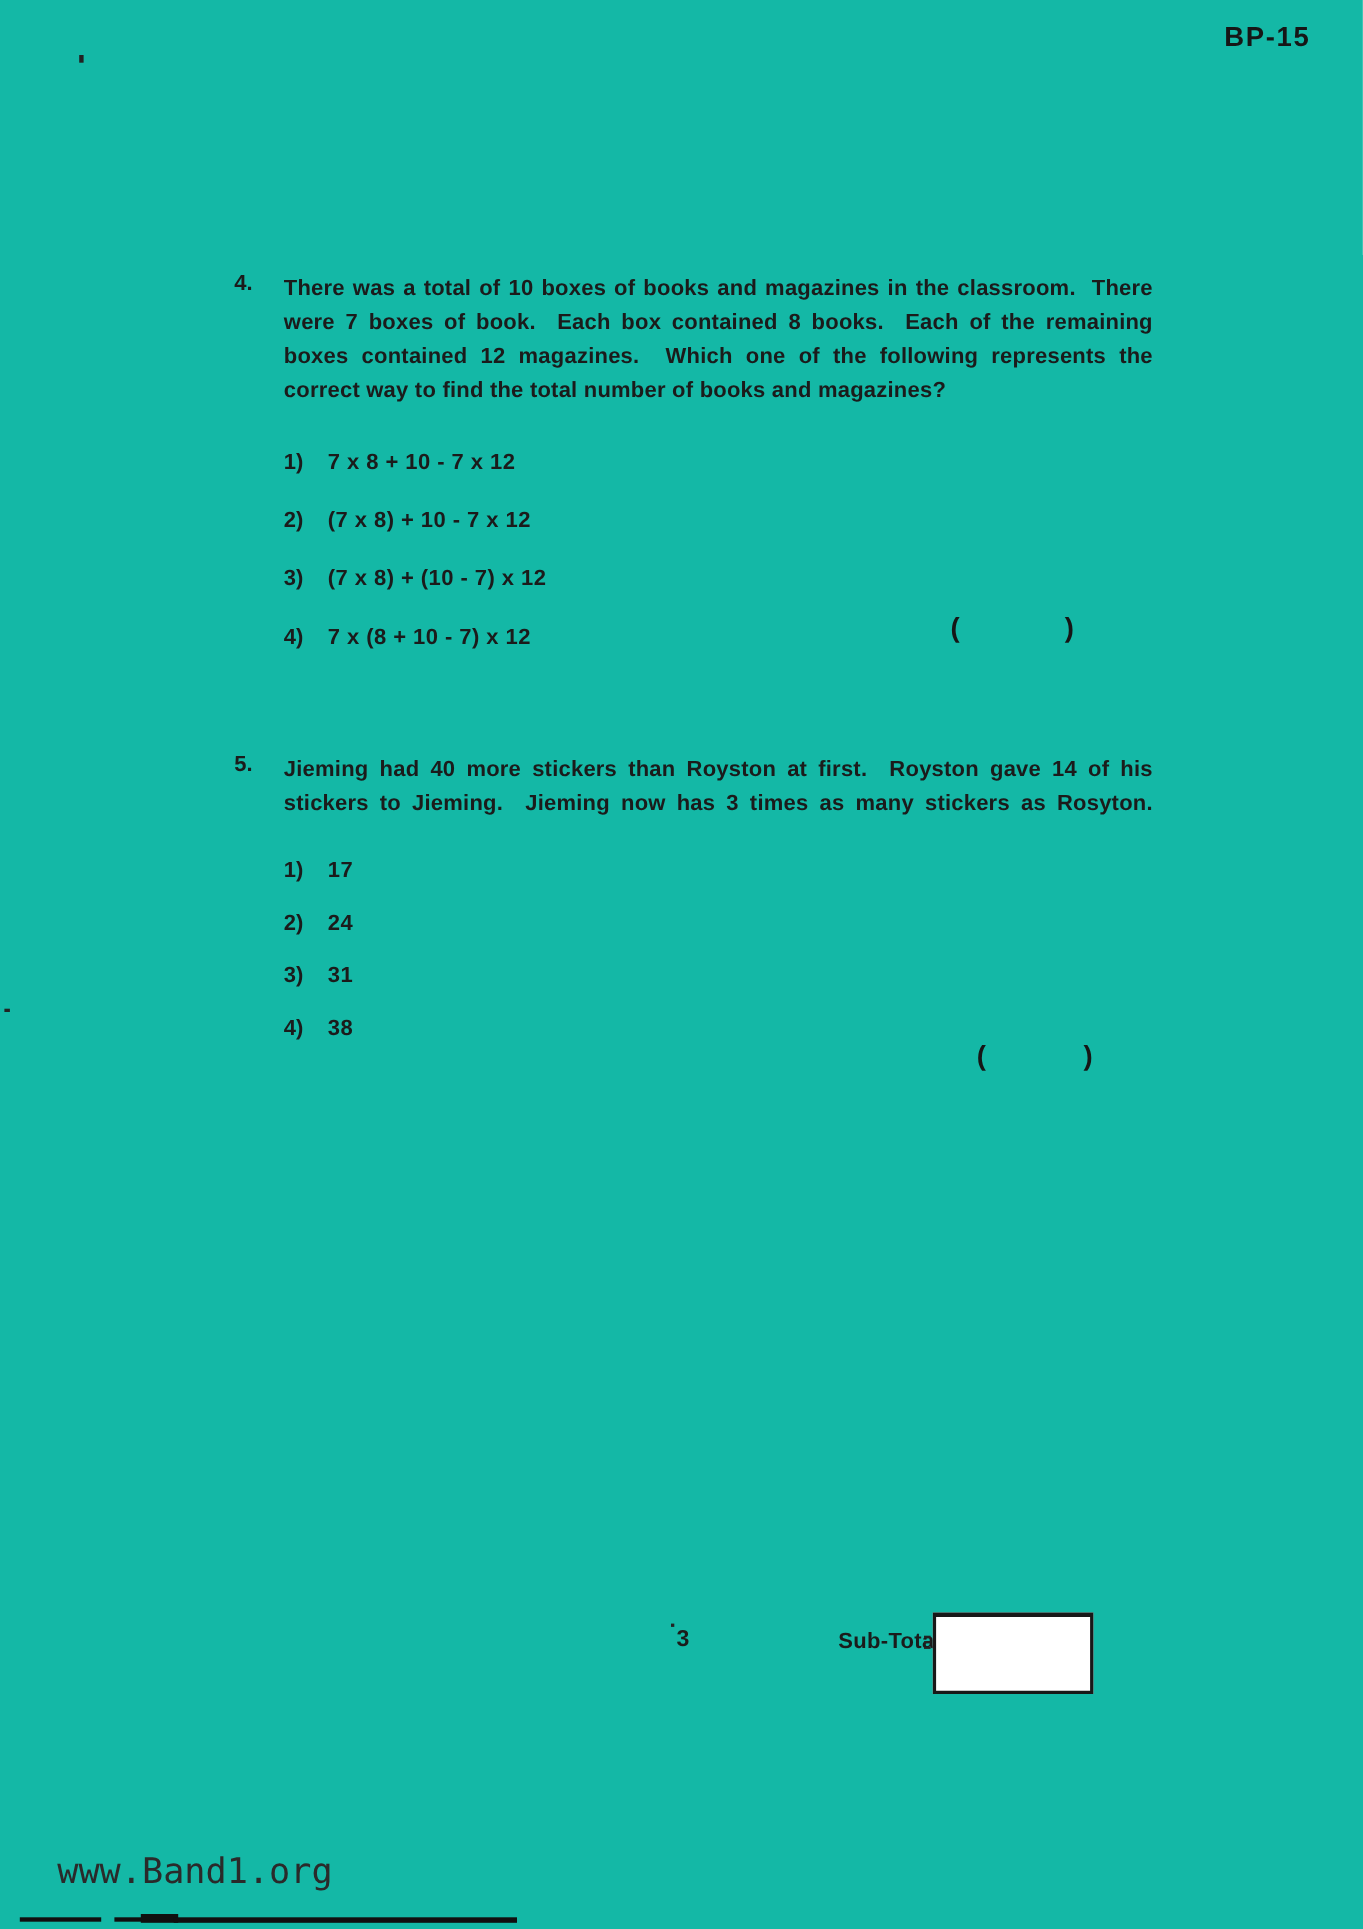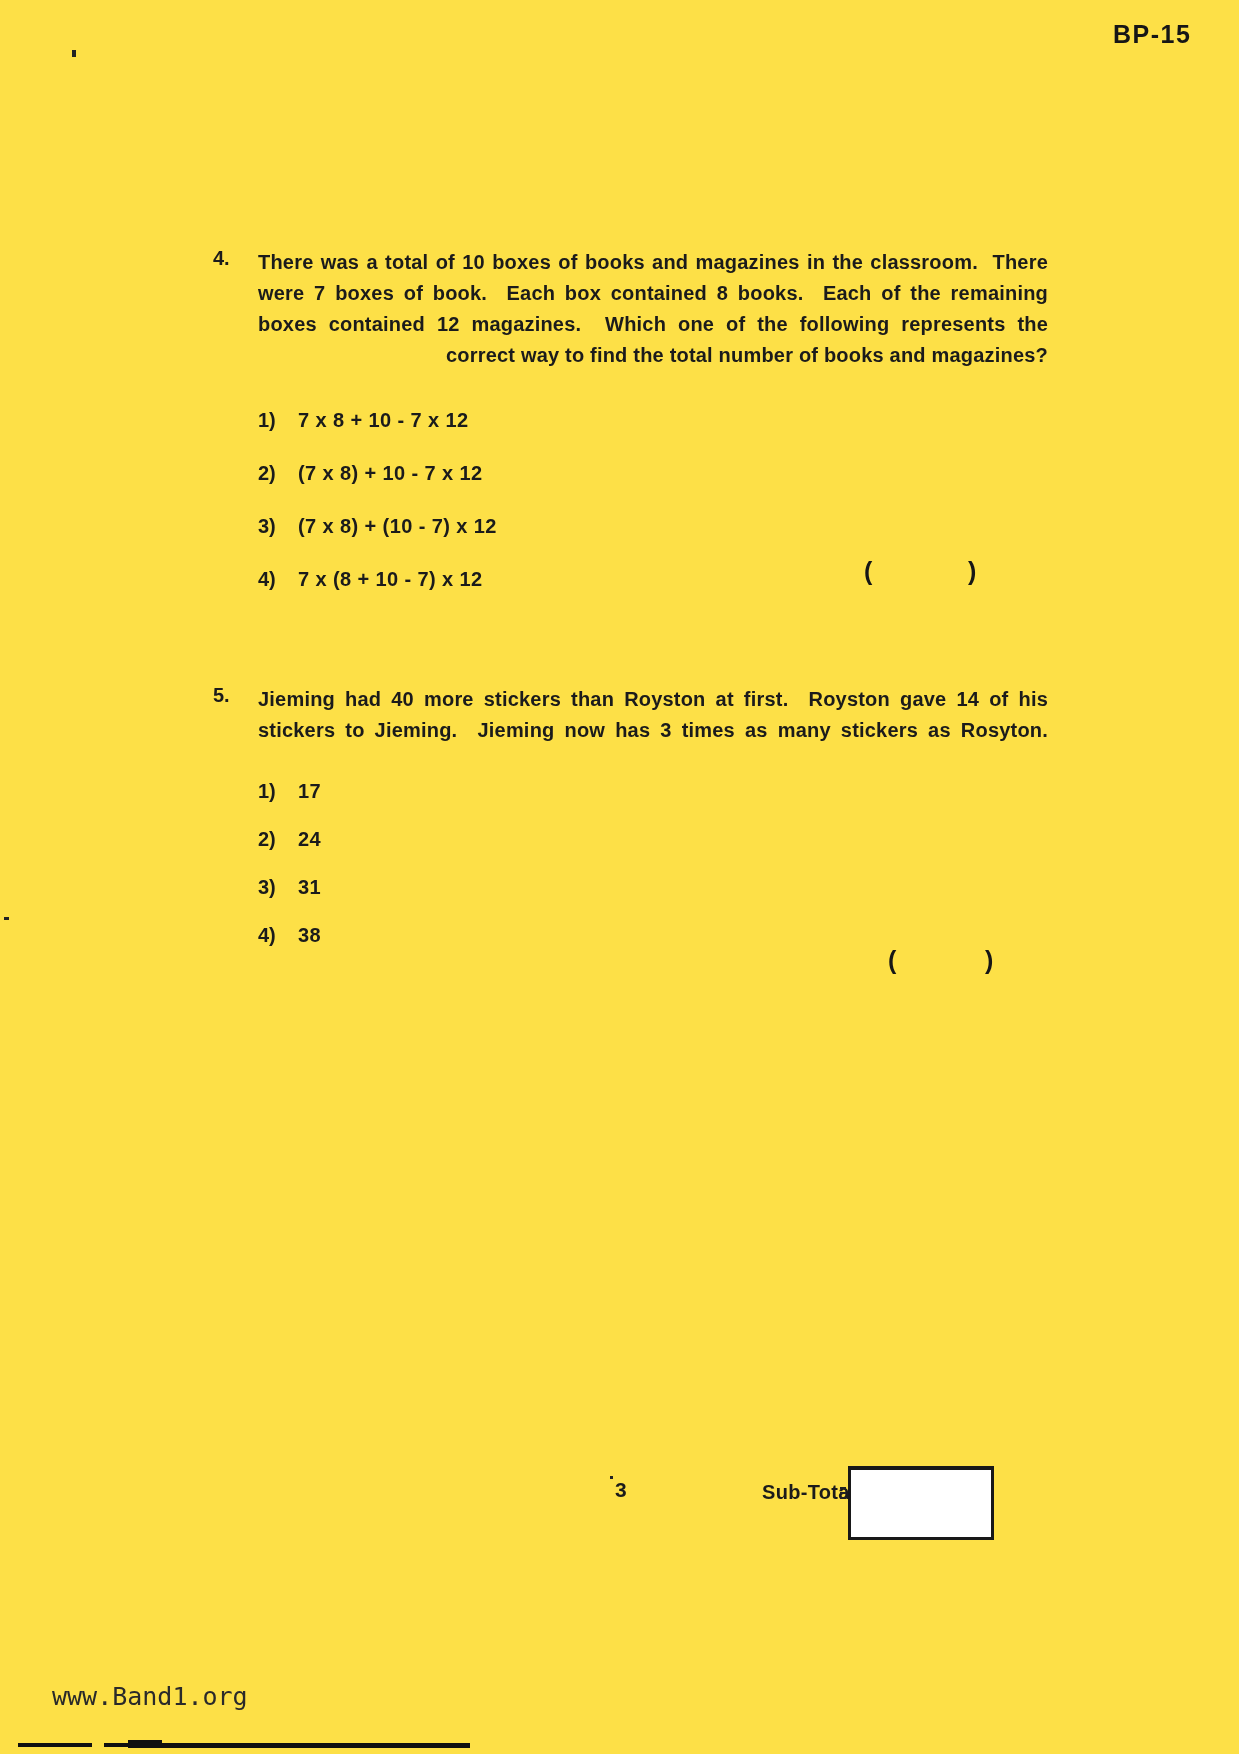--- a/index.html
+++ b/index.html
@@ -1,32 +1,31 @@
 <!DOCTYPE html>
 <html><head>
 <meta charset="utf-8">
 <style>
   html,body{margin:0;padding:0;background:#ffffff;}
   .page{
-    position:relative;width:1239px;height:1754px;background:#fde047;
+    position:relative;width:1239px;height:1754px;background:#14b8a6;
     font-family:"Liberation Sans",sans-serif;color:#1b1b1b;overflow:hidden;
   }
   .header-code{
     position:absolute;left:1113px;top:20px;font-size:25px;font-weight:600;
     letter-spacing:1.5px;color:#161616;
   }
   .question{position:absolute;left:213px;display:flex;}
   #q4{top:247px;}
   #q5{top:684px;}
   .qnum{width:45px;font-size:20px;font-weight:600;flex:none;}
   .qbody{width:790px;}
   .qline{
     font-size:20px;line-height:31px;font-weight:600;letter-spacing:0.2px;
     white-space:pre-wrap;
-    text-align:right;
   }
   .fill{text-align:justify;text-align-last:justify;}
   .options{margin-top:34px;}
   #q5 .options{margin-top:30px;}
   .option{display:flex;line-height:31px;margin-bottom:22px;}
   #q5 .option{margin-bottom:17px;}
   .opt-label{width:40px;flex:none;font-size:20px;font-weight:600;}
   .opt-text{font-size:20px;font-weight:600;letter-spacing:0.4px;white-space:pre-wrap;}
   .ans-bracket{position:absolute;font-size:25px;font-weight:600;color:#161616;}
   #q4 .ans-open{left:651px;top:310px;}
@@ -34,21 +33,21 @@
   #q5 .ans-open{left:675px;top:262px;}
   #q5 .ans-close{left:772px;top:262px;}
   .page-number{position:absolute;left:615px;top:1478px;font-size:21px;font-weight:600;}
   .subtotal-label{position:absolute;left:737px;top:1481px;font-size:20px;font-weight:600;letter-spacing:0.3px;margin-left:25px;}
   .subtotal-box{
     position:absolute;left:848px;top:1466px;width:146px;height:74px;
     border:3px solid #181818;border-top-width:4px;background:#ffffff;box-sizing:border-box;
   }
   .footer-url{
     position:absolute;left:52px;top:1682px;
-    font-family:"DejaVu Sans Mono",monospace;font-size:25px;font-weight:500;color:#2a2a2a;
+    font-family:"DejaVu Sans Mono",monospace;font-size:32px;font-weight:500;color:#2a2a2a;
   }
   .bar{position:absolute;background:#101010;}
   .bar-a{left:18px;top:1743px;width:74px;height:4px;}
   .bar-b{left:104px;top:1743px;width:50px;height:4px;}
   .bar-blob{left:128px;top:1740px;width:34px;height:8px;}
   .bar-c{left:158px;top:1743px;width:312px;height:5px;}
   .speck{position:absolute;background:#222;}
   .speck-1{left:72px;top:50px;width:4px;height:7px;}
   .speck-2{left:4px;top:917px;width:5px;height:3px;}
   .speck-3{left:610px;top:1476px;width:3px;height:3px;}

